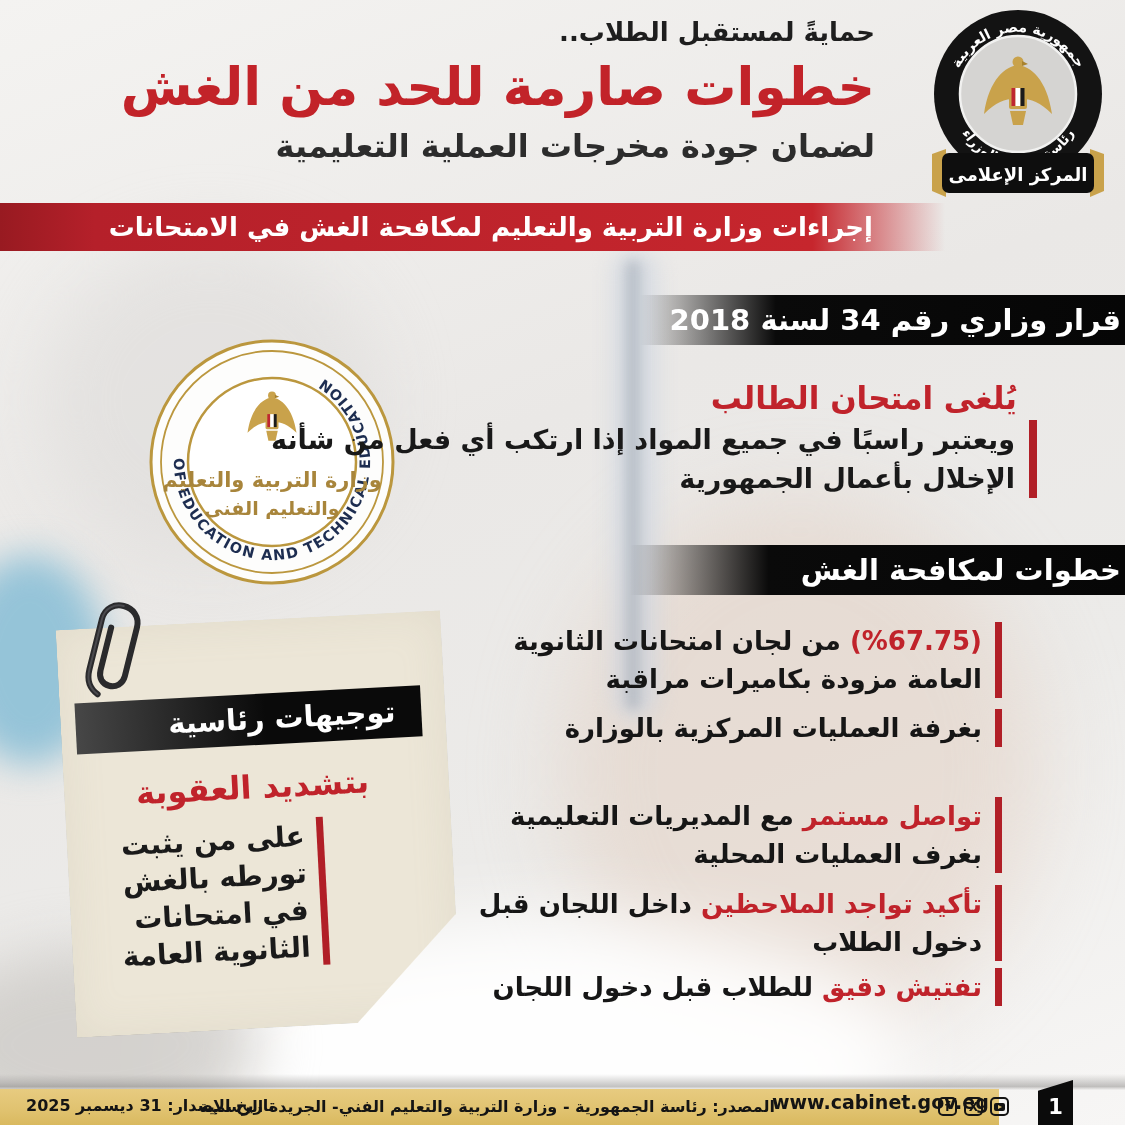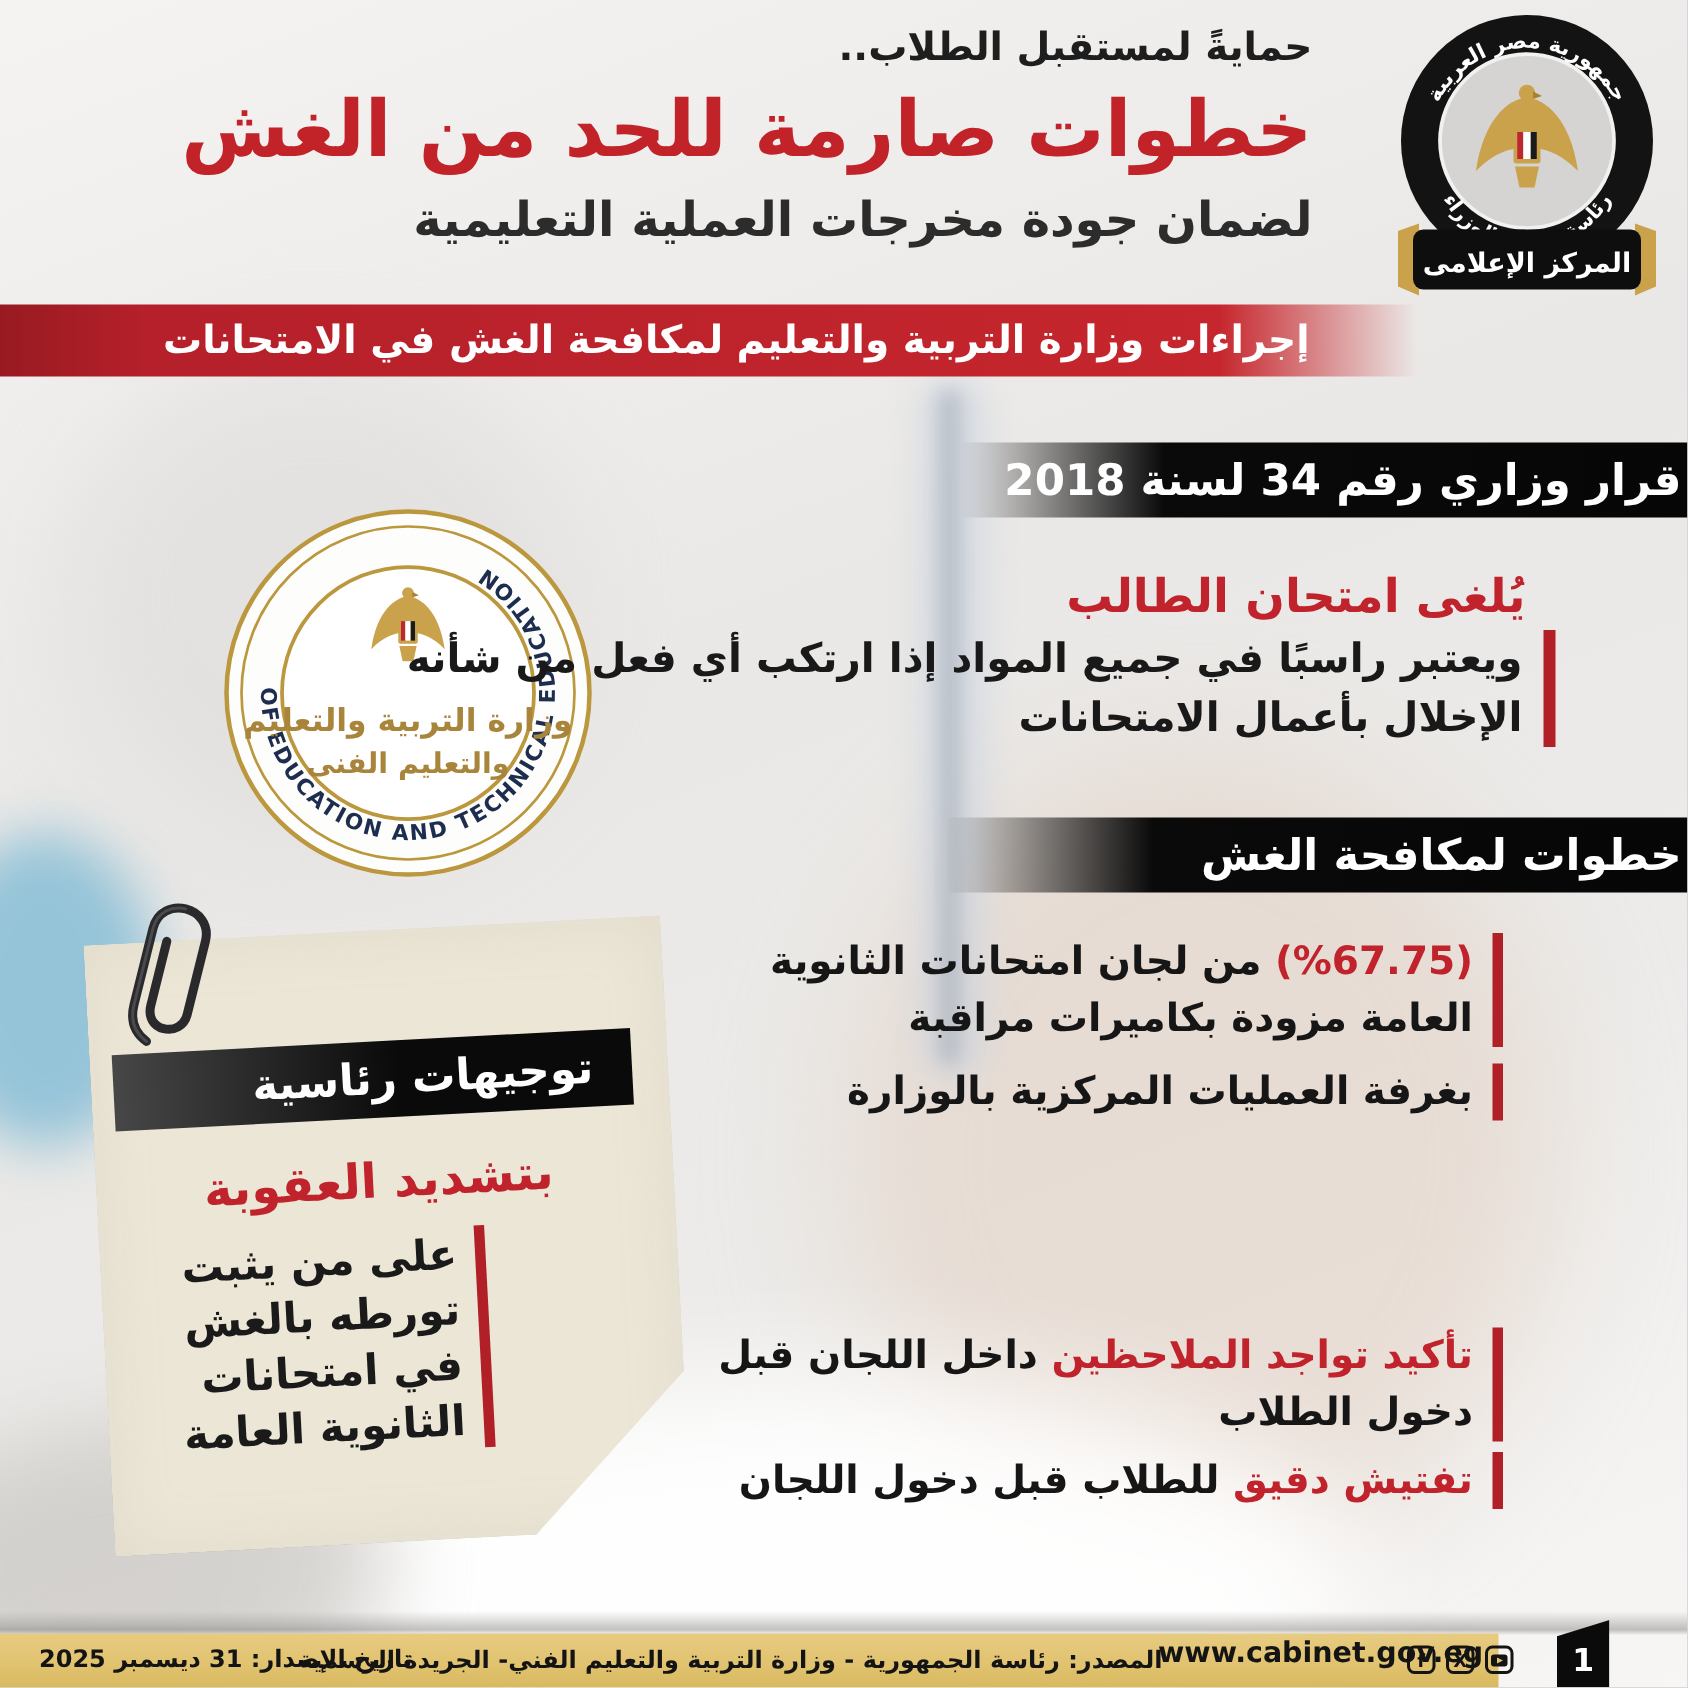--- a/index.html
+++ b/index.html
@@ -163,31 +163,35 @@
       <path d="M-8,19 L8,19 L5,33 L-5,33 Z" fill="#c9a24b"></path>
     </g>
     <text x="125" y="150" font-size="21" font-weight="bold" fill="#a8853b" text-anchor="middle" direction="rtl">وزارة التربية والتعليم</text>
     <text x="125" y="178" font-size="19" font-weight="bold" fill="#a8853b" text-anchor="middle" direction="rtl">والتعليم الفنى</text>
   </svg>
 
   <div class="black-banner bb1">قرار وزاري رقم 34 لسنة 2018</div>
   <div class="decree-heading">يُلغى امتحان الطالب</div>
   <div class="decree-body">
     <div>ويعتبر راسبًا في جميع المواد إذا ارتكب أي فعل من شأنه</div>
-    <div>الإخلال بأعمال الامتحانات</div>
+    <div>الإخلال بأعمال الجمهورية</div>
   </div>
 
   <div class="black-banner bb2">خطوات لمكافحة الغش</div>
 
   <div class="step s1">
     <div><span class="hl">(%67.75)</span> <span>من لجان امتحانات الثانوية</span></div>
     <div>العامة مزودة بكاميرات مراقبة</div>
   </div>
   <div class="step s2">
     <div>بغرفة العمليات المركزية بالوزارة</div>
+  </div>
+  <div class="step s3">
+    <div><span class="hl">تواصل مستمر</span> <span>مع المديريات التعليمية</span></div>
+    <div>بغرف العمليات المحلية</div>
   </div>
   <div class="step s4">
     <div><span class="hl">تأكيد تواجد الملاحظين</span> <span>داخل اللجان قبل</span></div>
     <div>دخول الطلاب</div>
   </div>
   <div class="step s5">
     <div><span class="hl">تفتيش دقيق</span> <span>للطلاب قبل دخول اللجان</span></div>
   </div>
 
   <div class="note">

